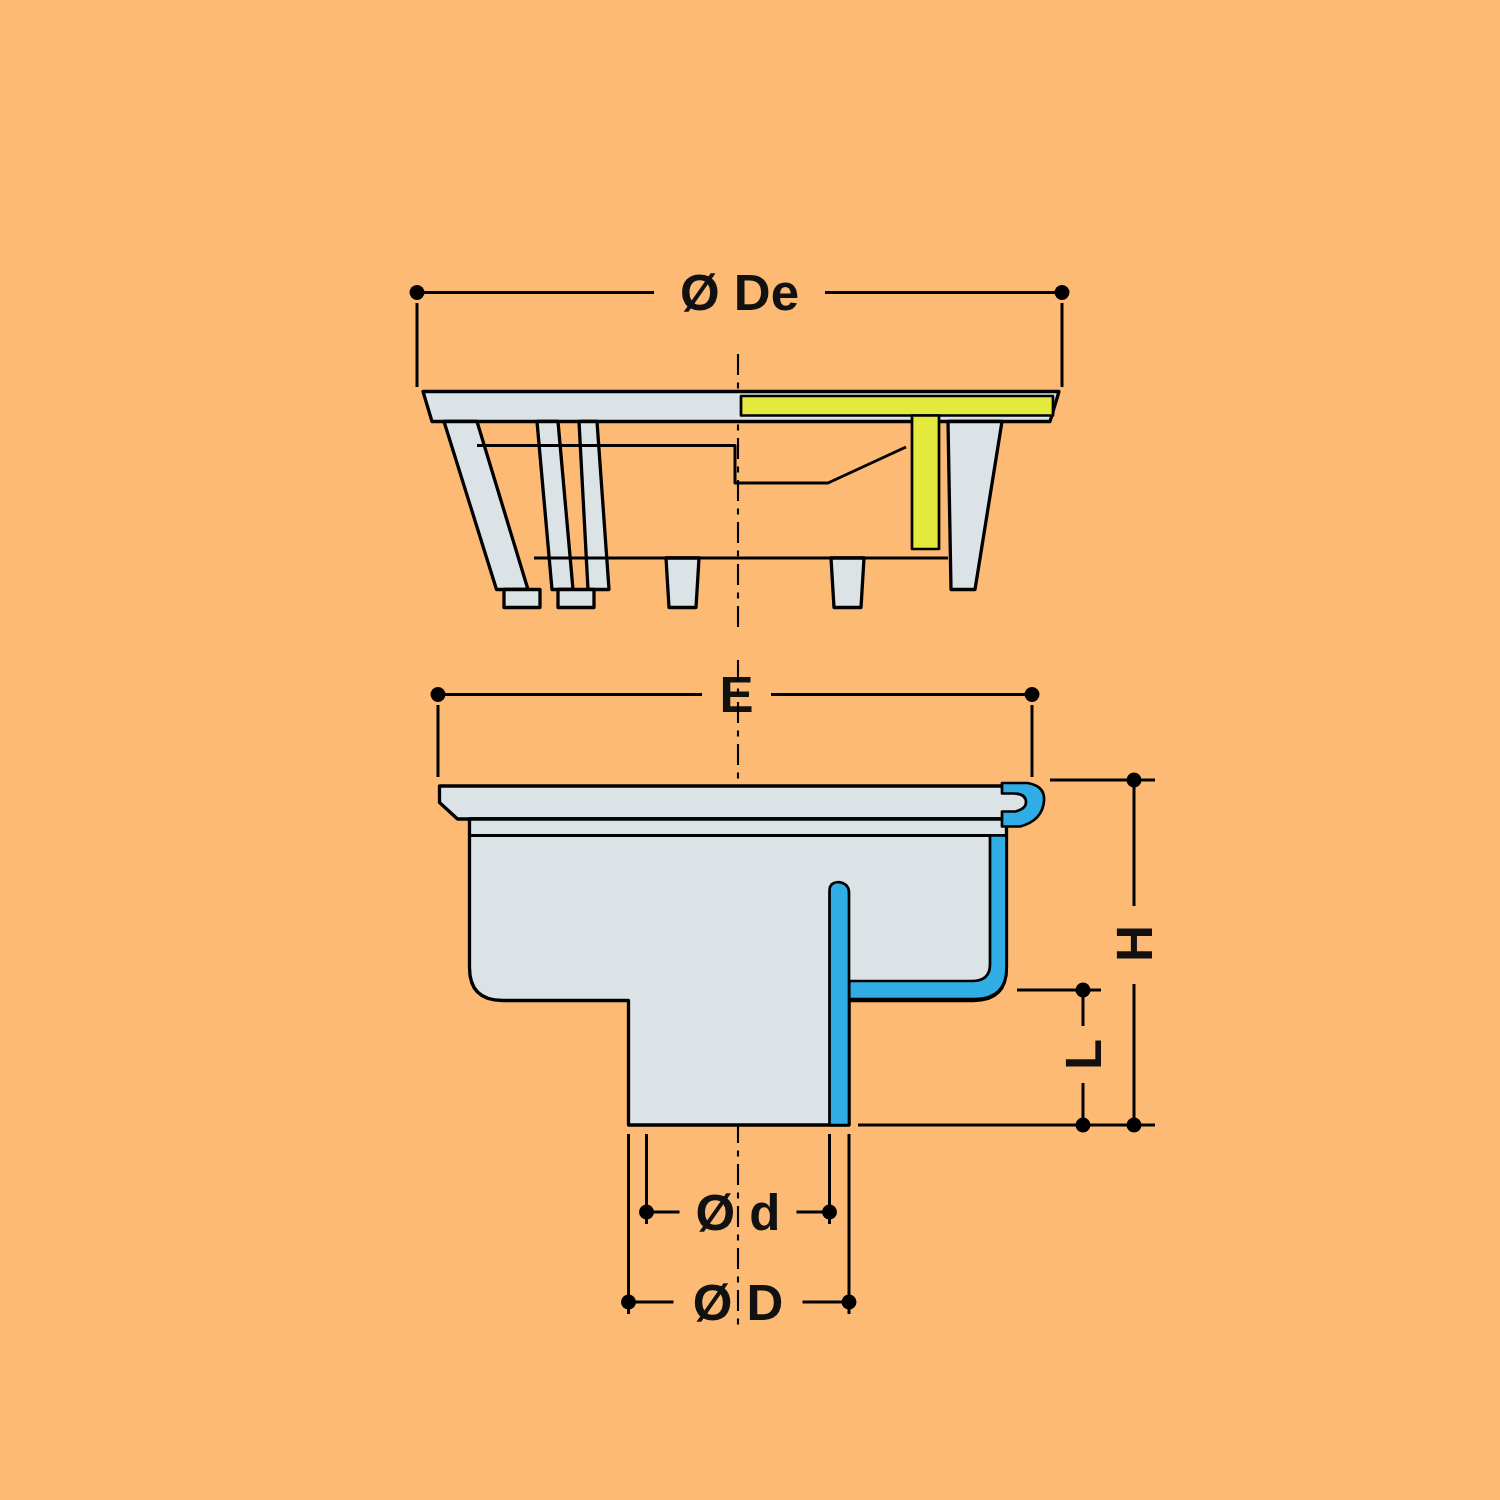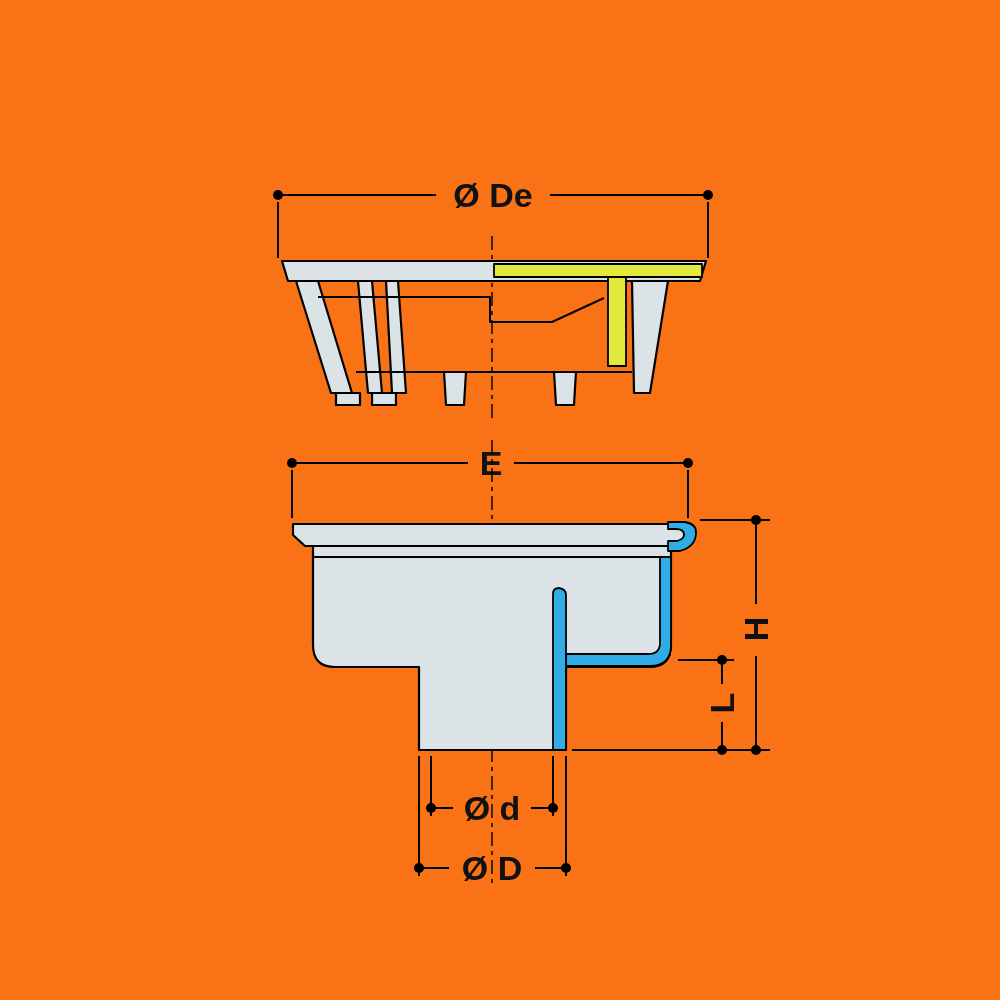--- a/index.html
+++ b/index.html
@@ -7,21 +7,21 @@
     padding: 0;
     background: #ffffff;
     width: 1000px;
     height: 1000px;
     font-family: "Liberation Sans", sans-serif;
   }
   #stage {
     position: relative;
     width: 1000px;
     height: 1000px;
-    background: #f97316;
+    background: #fdba74;
   }
   svg { display: block; }
 
   .part   { fill: var(--c-body);   stroke: var(--c-line); stroke-width: 2.2; stroke-linejoin: round; }
   .yellow { fill: var(--c-yellow); stroke: var(--c-line); stroke-width: 1.8; stroke-linejoin: round; }
   .blue   { fill: var(--c-blue);   stroke: var(--c-line); stroke-width: 1.8; stroke-linejoin: round; }
   .edge   { fill: none; stroke: var(--c-line); stroke-width: 2;   stroke-linejoin: round; }
   .dim    { fill: none; stroke: var(--c-line); stroke-width: 2; }
   .dot    { fill: var(--c-line); stroke: none; }
   .center { fill: none; stroke: var(--c-line); stroke-width: 1.4; stroke-dasharray: 14 5 4 5; }

